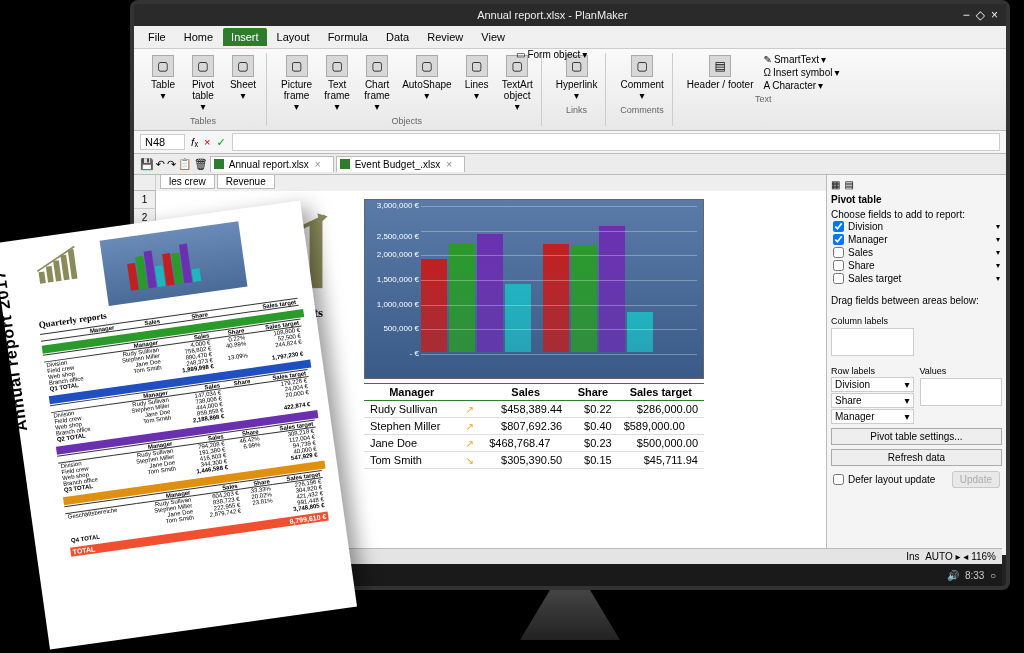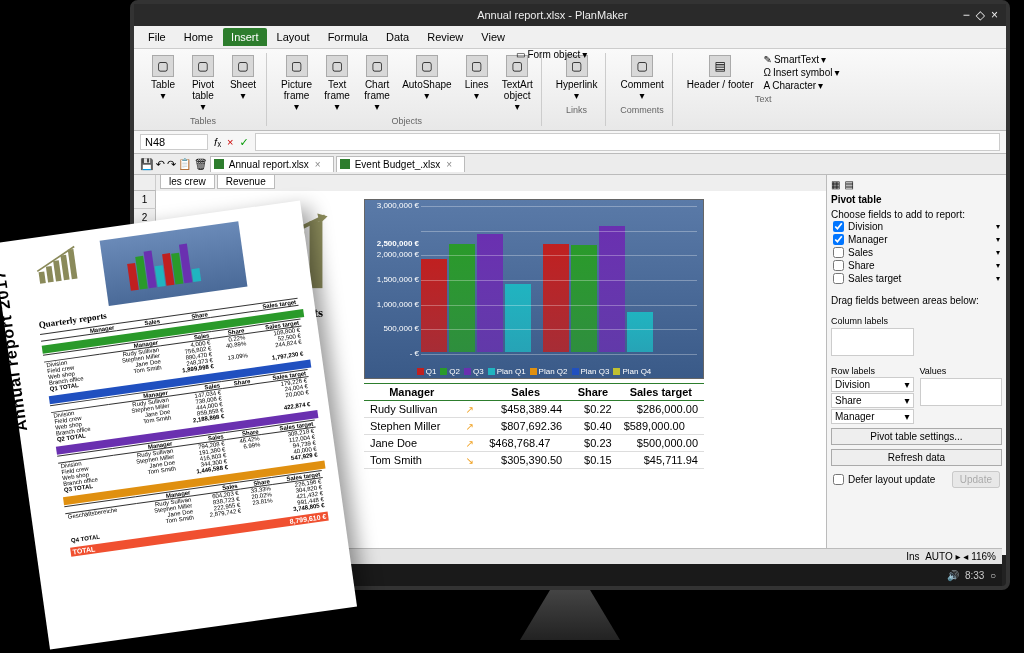--- a/index.html
+++ b/index.html
@@ -14,21 +14,21 @@
 .ribbon { background: linear-gradient(#fafafa,#e8e8e8); border-bottom: 1px solid #bbb; padding: 4px 6px; display: flex; gap: 6px; }
 .rgrp { border-right: 1px solid #ccc; padding: 0 6px; }
 .rgrp:last-child { border-right: none; }
 .rtop { display: flex; gap: 6px; align-items: flex-start; }
 .rbtn { font-size: 10px; text-align: center; padding: 2px; min-width: 34px; }
 .rbtn .ic { width: 22px; height: 22px; background: #d8d8d8; margin: 0 auto 2px; border: 1px solid #aaa; display: flex; align-items: center; justify-content: center; font-size: 12px; }
 .rlbl { font-size: 9px; color: #666; text-align: center; margin-top: 2px; }
 .rtxt { font-size: 10px; display: flex; align-items: center; gap: 2px; padding: 1px 2px; }
 .cellref { background: #f6f6f6; border-bottom: 1px solid #bbb; padding: 2px 6px; display: flex; align-items: center; font-size: 11px; gap: 6px; }
 .cellref input { border: 1px solid #ccc; font-size: 11px; padding: 1px 4px; }
-.cellref .nm { width: 68px; }
+.cellref .nm { width: 45px; }
 .cellref .fx { flex: 1; height: 18px; }
 .doctabs { background: #ececec; border-bottom: 1px solid #bbb; padding: 2px 6px; display: flex; gap: 2px; font-size: 10px; align-items: center; }
 .doctab { background: #fff; border: 1px solid #bbb; border-bottom: none; padding: 2px 12px 2px 18px; position: relative; }
 .doctab .xls { position: absolute; left: 3px; top: 2px; width: 10px; height: 10px; background: #2d7d2d; }
 .doctab .x { margin-left: 6px; color: #888; }
 .workarea { display: flex; height: 380px; background: #fff; }
 .sheet { flex: 1; overflow: hidden; position: relative; }
 .colhdr { display: flex; background: #eee; border-bottom: 1px solid #bbb; font-size: 10px; }
 .colhdr div { border-right: 1px solid #ccc; text-align: center; padding: 2px 0; }
 .rows { position: relative; }
@@ -211,40 +211,31 @@
           <div class="bars" id="bars">
               <div class="bar" style="height: 93.24px; background: linear-gradient(rgb(192, 32, 32), rgba(192, 32, 32, 0.8));"></div>
               <div class="bar" style="height: 108.04px; background: linear-gradient(rgb(42, 154, 42), rgba(42, 154, 42, 0.8));"></div>
               <div class="bar" style="height: 118.4px; background: linear-gradient(rgb(106, 48, 176), rgba(106, 48, 176, 0.8));"></div>
               <div class="bar" style="height: 68.08px; background: linear-gradient(rgb(32, 180, 192), rgba(32, 180, 192, 0.8));"></div>
               <div class="bar" style="height: 108.04px; background: linear-gradient(rgb(192, 32, 32), rgba(192, 32, 32, 0.8)); margin-left: 10px;"></div>
               <div class="bar" style="height: 106.56px; background: linear-gradient(rgb(42, 154, 42), rgba(42, 154, 42, 0.8));"></div>
               <div class="bar" style="height: 125.8px; background: linear-gradient(rgb(106, 48, 176), rgba(106, 48, 176, 0.8));"></div>
               <div class="bar" style="height: 39.96px; background: linear-gradient(rgb(32, 180, 192), rgba(32, 180, 192, 0.8));"></div>
             </div>
-          <div class="leg" id="leg">
-              <span><i style="background:#c02020"></i>Q1</span>
-              <span><i style="background:#2a9a2a"></i>Q2</span>
-              <span><i style="background:#6a30b0"></i>Q3</span>
-              <span><i style="background:#20b4c0"></i>Plan Q1</span>
-              <span><i style="background:#e09010"></i>Plan Q2</span>
-              <span><i style="background:#2050c0"></i>Plan Q3</span>
-              <span><i style="background:#c0c030"></i>Plan Q4</span>
-            </div>
         <div class="yax" style="top: 149px;">- €</div>
             <div class="grid" style="top: 154px;"></div>
             <div class="yax" style="top: 124.333px;">500,000 €</div>
             <div class="grid" style="top: 129.333px;"></div>
             <div class="yax" style="top: 99.6667px;">1,000,000 €</div>
             <div class="grid" style="top: 104.667px;"></div>
             <div class="yax" style="top: 75px;">1,500,000 €</div>
             <div class="grid" style="top: 80px;"></div>
             <div class="yax" style="top: 50.3333px;">2,000,000 €</div>
             <div class="grid" style="top: 55.3333px;"></div>
-            <div class="yax" style="top: 39px; font-weight: bold;">2,500,000 €</div>
+            <div class="yax" style="top: 32px;">2,500,000 €</div>
             <div class="grid" style="top: 30.6667px;"></div>
             <div class="yax" style="top: 1px;">3,000,000 €</div>
             <div class="grid" style="top: 6px;"></div>
           </div>
         <div class="datatable">
           <table id="dtable">
               <tbody>
                 <tr>
                   <th>Manager</th>
                   <th></th>

